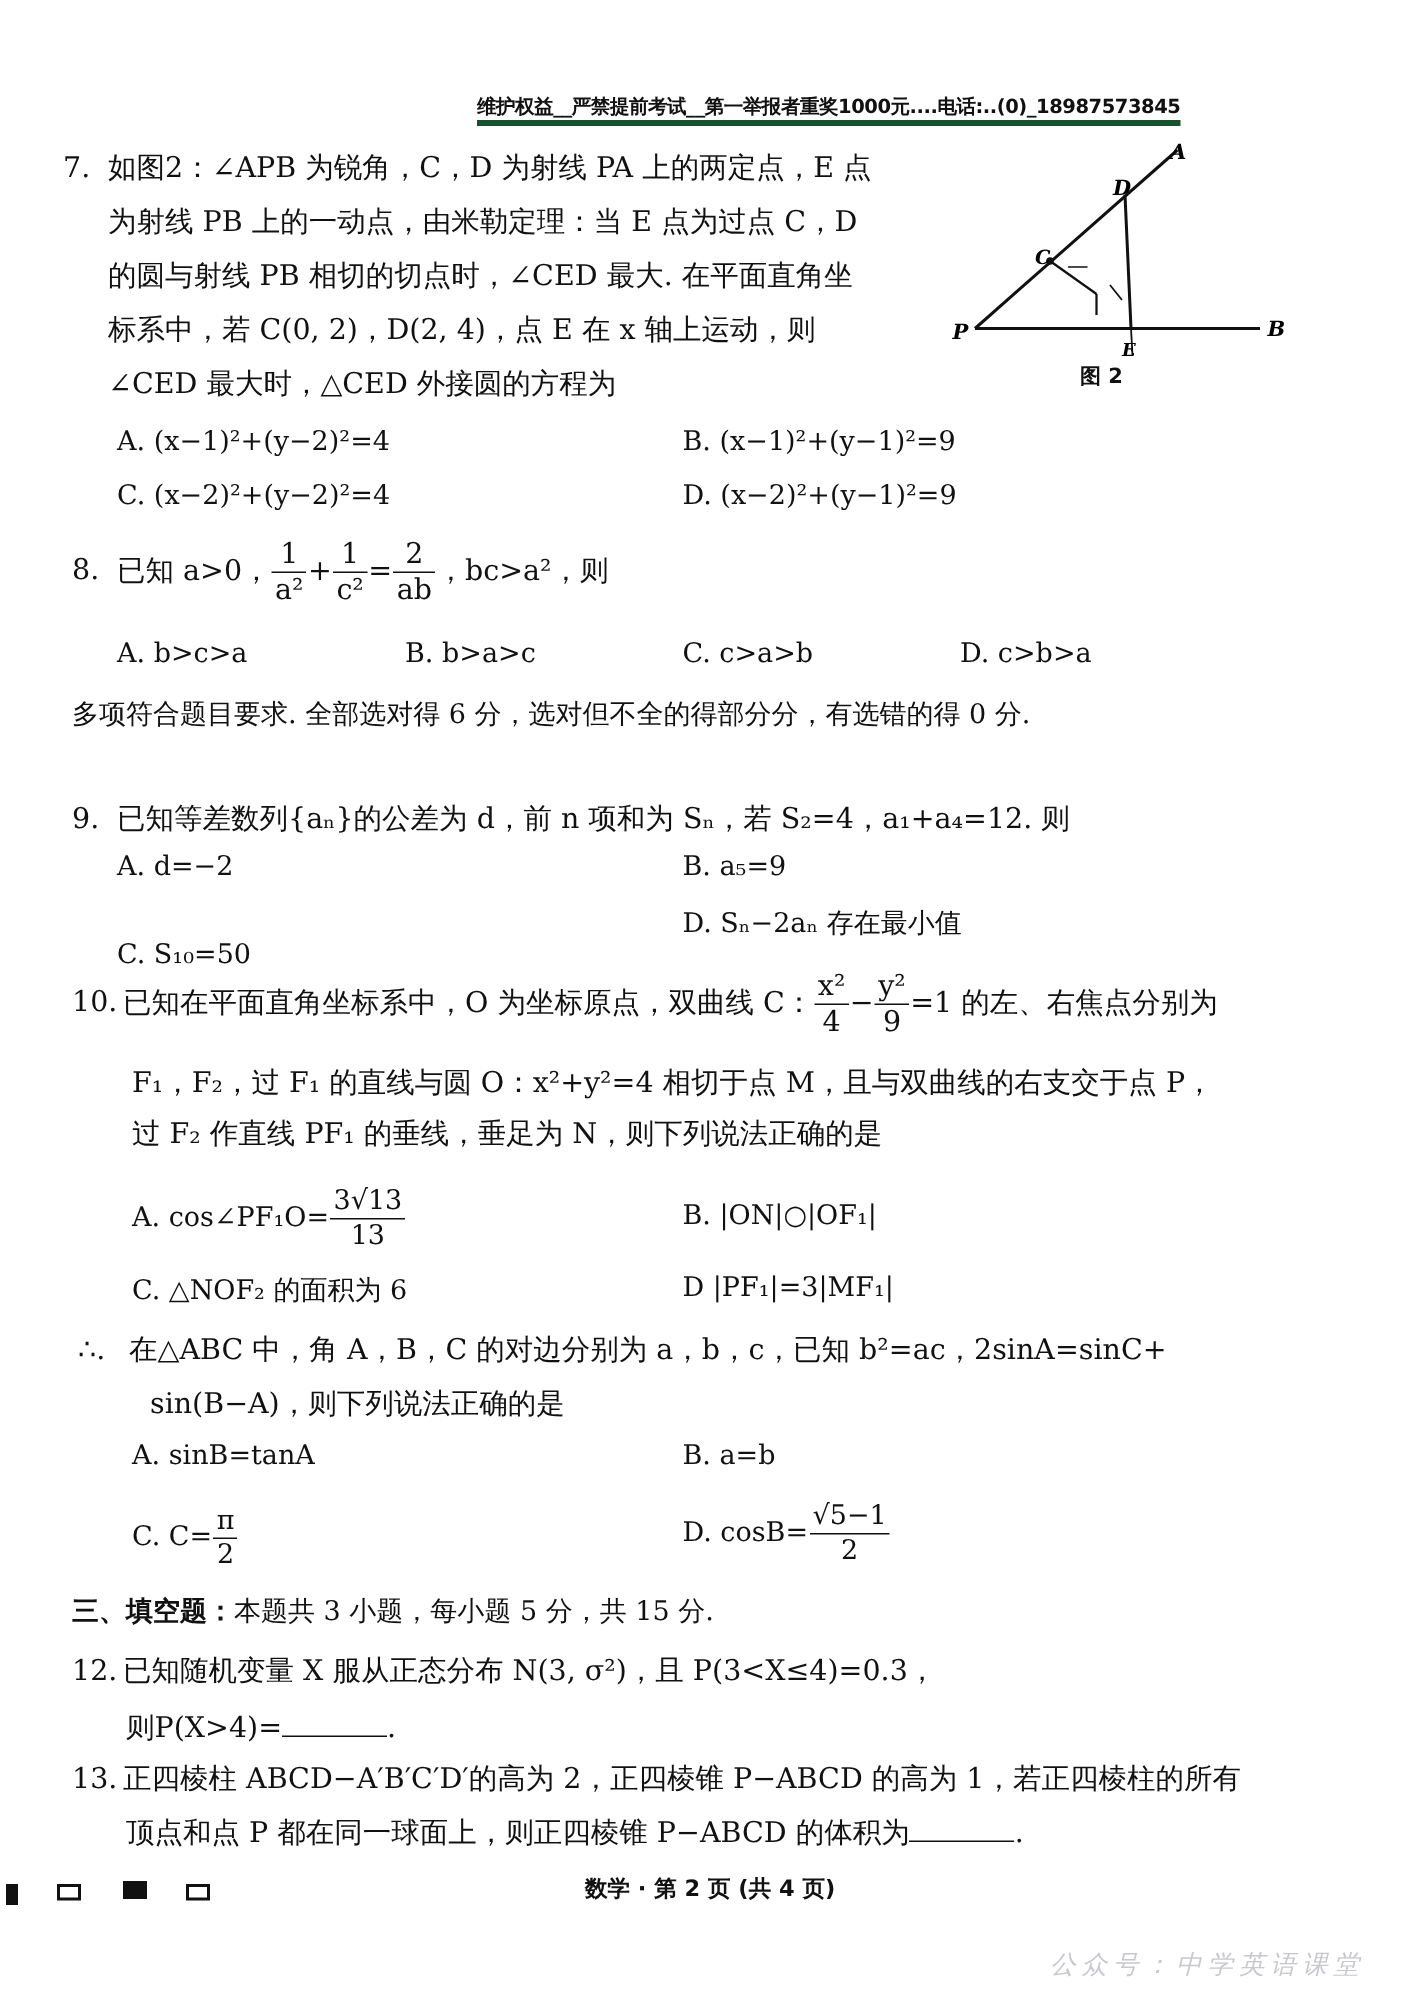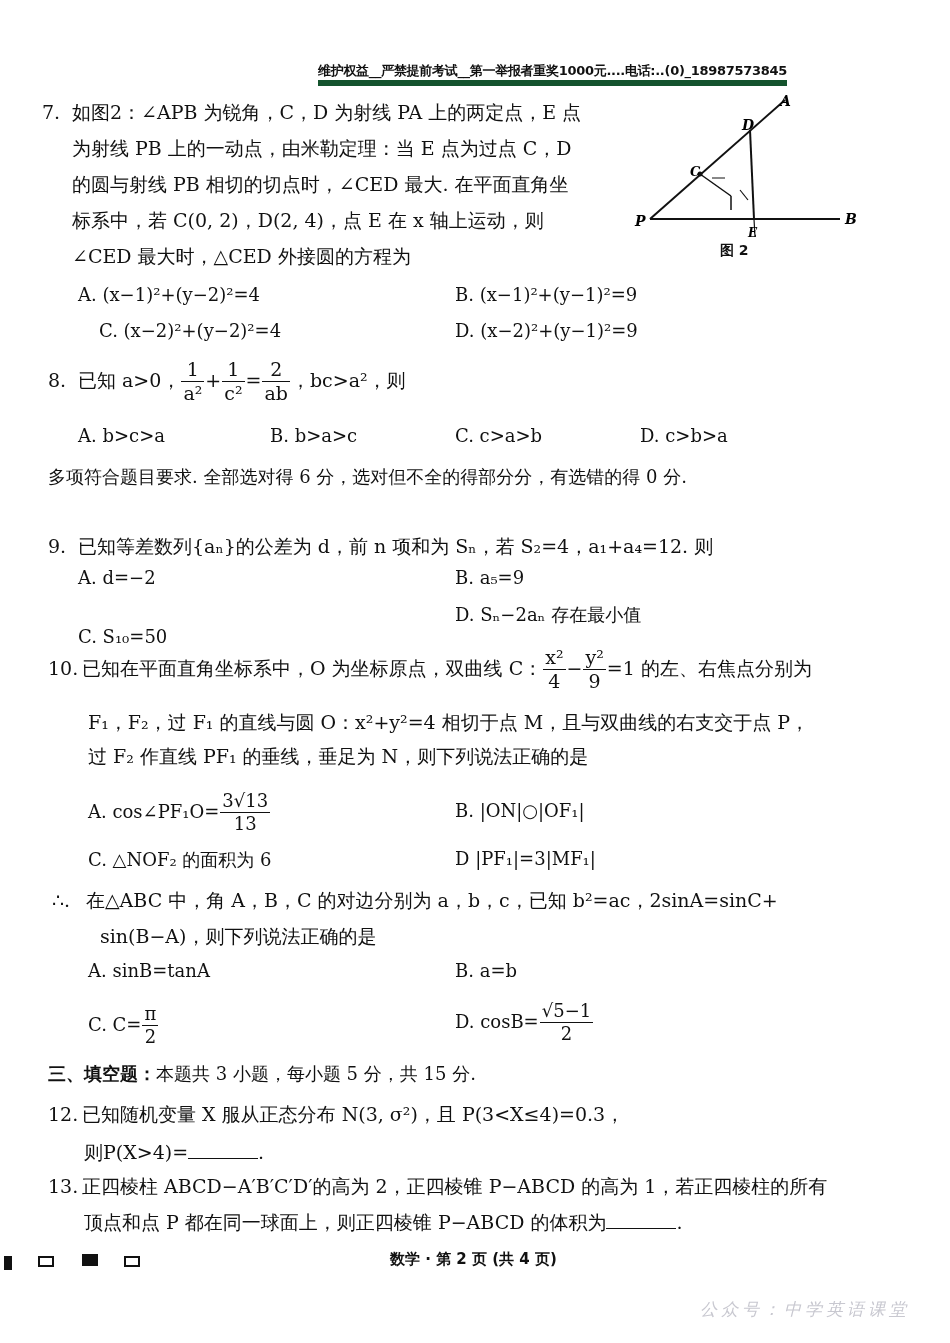--- a/index.html
+++ b/index.html
@@ -4,21 +4,21 @@
 <style>
   html, body { margin: 0; padding: 0; }
   body {
     width: 950px; height: 1343px; background: #ffffff; position: relative; overflow: hidden;
     font-family: "DejaVu Serif", "Liberation Serif", serif; color: #111;
   }
   .abs { position: absolute; }
   .hdr {
     left: 318px; top: 62px; font-size: 13px; font-weight: bold; letter-spacing: -0.3px;
     font-family: "DejaVu Sans", sans-serif; color: #111; white-space: nowrap;
-    border-bottom: 6px solid #14532d;
+    border-bottom: 4px solid #14532d;
   }
   .q { font-size: 19px; line-height: 36px; white-space: nowrap; }
   .num { display: inline-block; }
   .opt { font-size: 18px; white-space: nowrap; }
   .sec { font-size: 18px; font-weight: bold; white-space: nowrap; }
   .sec .rest { font-weight: normal; }
   .frac { display: inline-block; vertical-align: middle; text-align: center; line-height: 1; margin: 0 1px; }
   .frac > span { display: block; padding: 0 2px; }
   .frac > span.top { border-bottom: 1.5px solid #111; padding-bottom: 2px; }
   .frac > span.bot { padding-top: 2px; }
@@ -58,21 +58,21 @@
     <text x="60" y="84" font-size="13" font-style="italic" font-weight="bold" font-family="DejaVu Serif, serif">C</text>
     <text x="5" y="134" font-size="14" font-style="italic" font-weight="bold" font-family="DejaVu Serif, serif">P</text>
     <text x="215" y="132" font-size="14" font-style="italic" font-weight="bold" font-family="DejaVu Serif, serif">B</text>
     <text x="118" y="145" font-size="12" font-style="italic" font-weight="bold" font-family="DejaVu Serif, serif">E</text>
   </svg>
   <div class="abs" style="left:90px; top:150px; font-size:14px; font-weight:bold; font-family:'DejaVu Sans', sans-serif;">图 2</div>
 </div>
 
 <div class="abs opt" style="left:78px; top:284px;">A. (x−1)²+(y−2)²=4</div>
 <div class="abs opt" style="left:455px; top:284px;">B. (x−1)²+(y−1)²=9</div>
-<div class="abs opt" style="left:78px; top:320px;margin-left:21px;">C. (x−2)²+(y−2)²=4</div>
+<div class="abs opt" style="left:78px; top:320px;">C. (x−2)²+(y−2)²=4</div>
 <div class="abs opt" style="left:455px; top:320px;">D. (x−2)²+(y−1)²=9</div>
 
 <div class="abs q" style="left:48px; top:360px;">
   <span class="num" style="width:30px;">8.</span><span>已知 a&gt;0，</span><span class="frac"><span class="top">1</span><span class="bot">a²</span></span><span>+</span><span class="frac"><span class="top">1</span><span class="bot">c²</span></span><span>=</span><span class="frac"><span class="top">2</span><span class="bot">ab</span></span><span>，bc&gt;a²，则</span>
 </div>
 
 <div class="abs opt" style="left:78px; top:425px;">A. b&gt;c&gt;a</div>
 <div class="abs opt" style="left:270px; top:425px;">B. b&gt;a&gt;c</div>
 <div class="abs opt" style="left:455px; top:425px;">C. c&gt;a&gt;b</div>
 <div class="abs opt" style="left:640px; top:425px;">D. c&gt;b&gt;a</div>

